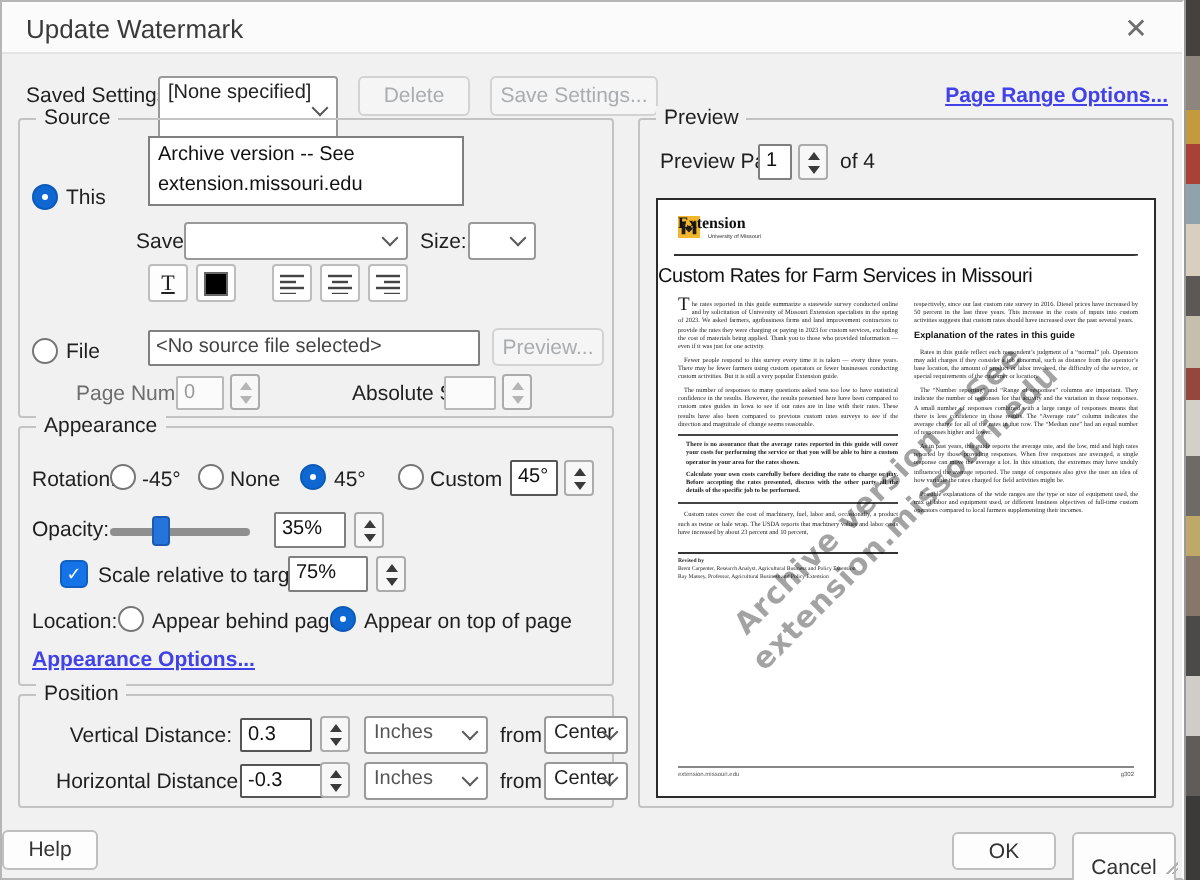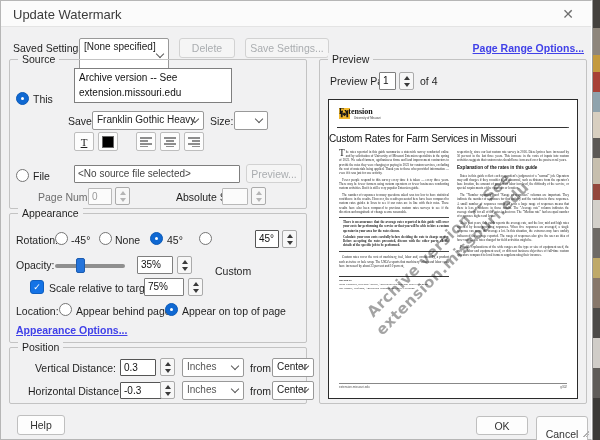--- a/index.html
+++ b/index.html
@@ -122,21 +122,20 @@
     <div class="group" style="left:8px;top:58px;width:298px;height:150px;">
       <span class="legend">Source</span>
 
       <span class="radio on" style="left:6px;top:32px;"></span>
       <span class="lbl" style="left:23px;top:33px;">This</span>
       <textarea class="srcText" style="left: 64px; top: 8px; width: 158px; height: 35px;">Archive version -- See
 extension.missouri.edu</textarea>
 
       <span class="lbl" style="left:58px;top:55px;">Saved:</span>
       <div class="select" style="left:82px;top:51px;width:112px;height:19px;">
-        <span>Franklin Gothic Heavy</span>
         <span class="chev"></span>
       </div>
       <span class="lbl" style="left:200px;top:55px;">Size:</span>
       <div class="select" style="left:224px;top:51px;width:34px;height:19px;">
         <span></span>
         <span class="chev"></span>
       </div>
 
       <span class="tool u-t" style="left:64px;top:72px;"></span>
       <span class="tool" style="left:88px;top:72px;">
@@ -196,21 +195,21 @@
       <span class="legend">Appearance</span>
 
       <span class="lbl" style="left:6px;top:20px;">Rotation:</span>
       <span class="radio" style="left:45px;top:18px;"></span>
       <span class="lbl" style="left:61px;top:20px;">-45°</span>
       <span class="radio" style="left:89px;top:18px;"></span>
       <span class="lbl" style="left:105px;top:20px;">None</span>
       <span class="radio on" style="left:140px;top:18px;"></span>
       <span class="lbl" style="left:157px;top:20px;">45°</span>
       <span class="radio" style="left:189px;top:18px;"></span>
-      <span class="lbl" style="left:205px;top:20px;margin-top:31px;">Custom</span>
+      <span class="lbl" style="left:205px;top:20px;">Custom</span>
       <div class="field" style="left:245px;top:16px;width:24px;height:18px;border-color:#555;">45°</div>
       <span class="spin" style="left:272px;top:16px;">
           <i class="tu"></i>
           <i class="td"></i>
         </span>
 
       <span class="lbl" style="left:6px;top:45px;">Opacity:</span>
       <div class="sl-track" style="left:45px;top:50px;width:70px;">
         <span class="sl-thumb" style="left:21px;"></span>
       </div>
@@ -330,19 +329,19 @@
 
           <div class="watermark">
             <div>Archive version -- See</div>
             <div>extension.missouri.edu</div>
           </div>
 
         </div>
       </div>
     </div>
 
-    <button class="btn" style="left:16px;top:414px;width:48px;height:20px;">Help</button>
+    <button class="btn" style="left:0;top:414px;width:48px;height:20px;">Help</button>
     <button class="btn" style="left:475px;top:415px;width:52px;height:19px;">OK</button>
     <button class="btn" style="left:535px;top:415px;width:52px;height:36px;">Cancel</button>
 
     <div class="grip"></div>
   </div>
 </div>
 
 </body></html>

